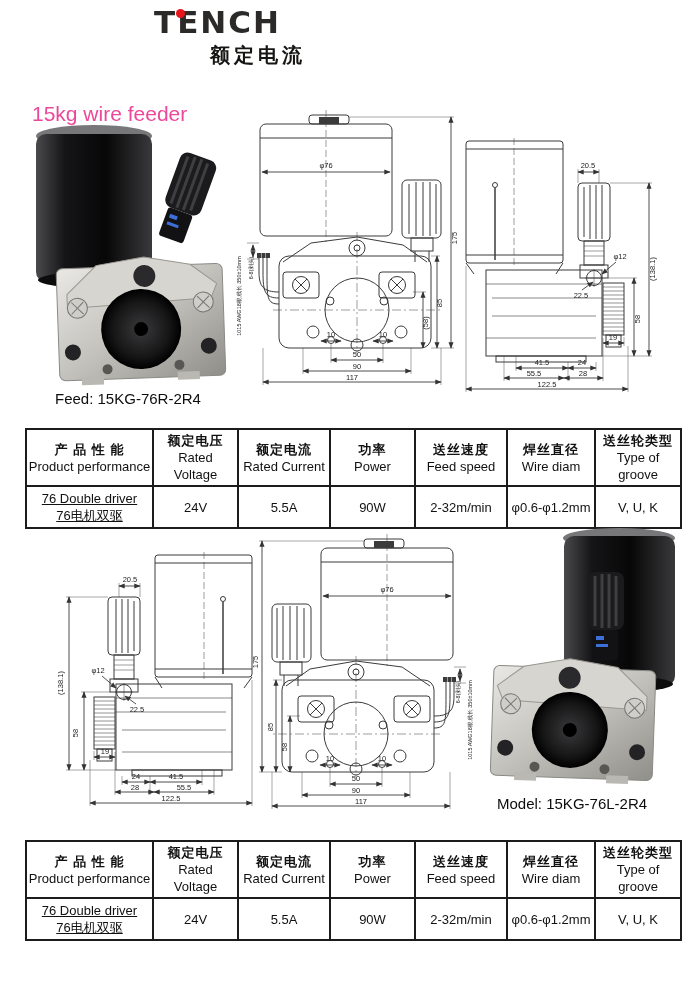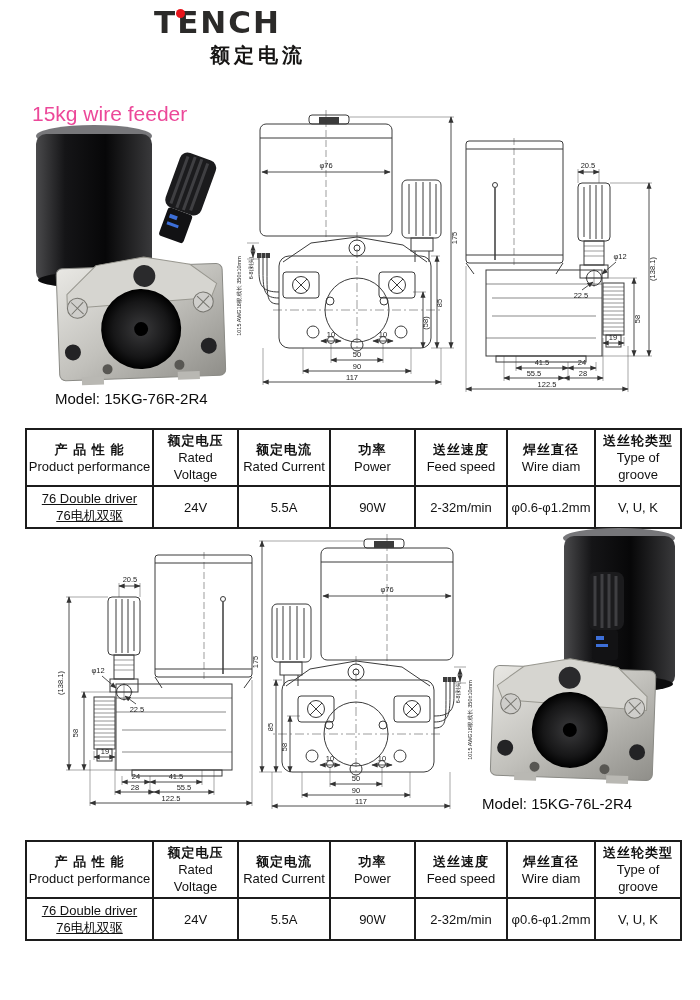--- a/index.html
+++ b/index.html
@@ -252,21 +252,21 @@
     <text class="dim" x="199" y="131" text-anchor="middle" transform="rotate(-90 199 131)">(138.1)</text>
     <text class="dim" x="184" y="181" text-anchor="middle" transform="rotate(-90 184 181)">58</text>
     <text class="dim" x="157" y="202" text-anchor="middle">19</text>
     <text class="dim" x="126" y="227" text-anchor="middle">24</text>
     <text class="dim" x="86" y="227" text-anchor="middle">41.5</text>
     <text class="dim" x="127" y="237.5" text-anchor="middle">28</text>
     <text class="dim" x="78" y="237.5" text-anchor="middle">55.5</text>
     <text class="dim" x="91" y="248.5" text-anchor="middle">122.5</text>
   </svg>
 
-  <div class="model-label" style="left:55px;top:390px">Model: 15KG-76R-2R4</div>
+  <div class="model-label" style="left:55px;top:390px">Feed: 15KG-76R-2R4</div>
 
   <table class="spec" style="top:428px">
     <colgroup>
         <col style="width:127px">
         <col style="width:85px">
         <col style="width:92px">
         <col style="width:85px">
         <col style="width:92px">
         <col style="width:88px">
         <col style="width:86px">
@@ -370,21 +370,21 @@
       <path d="M140 180 L152 192 M152 180 L140 192" stroke="#76756f" fill="none"></path>
       <circle cx="18" cy="230" r="8" fill="#232325"></circle>
       <circle cx="150" cy="230" r="8" fill="#232325"></circle>
       <circle cx="48" cy="248" r="5" fill="#585753"></circle>
       <circle cx="118" cy="248" r="5" fill="#585753"></circle>
       <rect x="28" y="254" width="22" height="8" fill="#b9b8b3"></rect>
       <rect x="120" y="254" width="22" height="8" fill="#b9b8b3"></rect>
     </g>
   </svg>
 
-  <div class="model-label" style="left:482px;top:795px">Model: 15KG-76L-2R4</div>
+  <div class="model-label" style="left:497px;top:795px">Model: 15KG-76L-2R4</div>
 
   <table class="spec" style="top:840px">
     <colgroup>
         <col style="width:127px">
         <col style="width:85px">
         <col style="width:92px">
         <col style="width:85px">
         <col style="width:92px">
         <col style="width:88px">
         <col style="width:86px">

